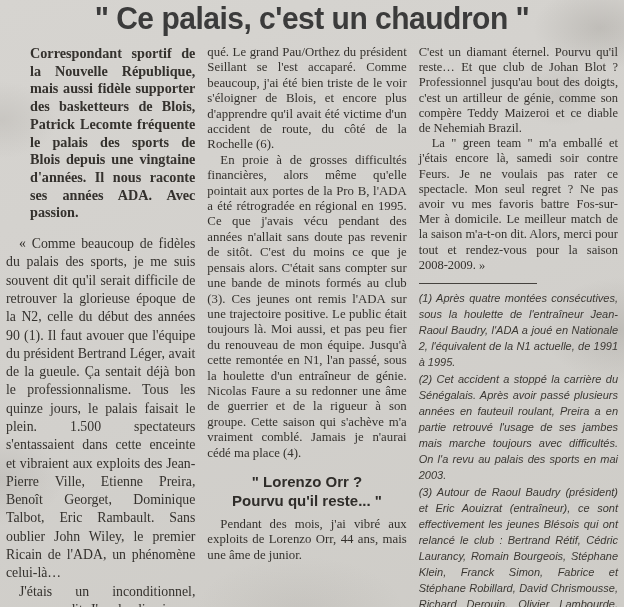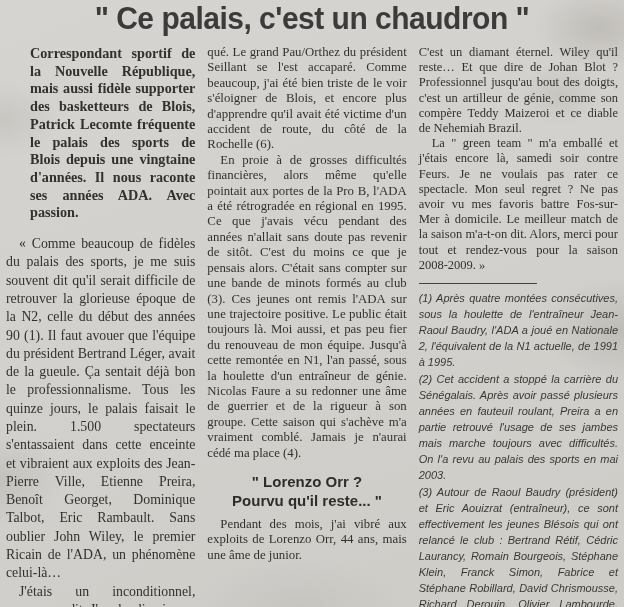--- a/index.html
+++ b/index.html
@@ -87,21 +87,21 @@
       <p>qué. Le grand Pau/Orthez du président Seillant se l'est accaparé. Comme beaucoup, j'ai été bien triste de le voir s'éloigner de Blois, et encore plus d'apprendre qu'il avait été victime d'un accident de route, du côté de la Rochelle (6).</p>
       <p class="indent">En proie à de grosses difficultés financières, alors même qu'elle pointait aux portes de la Pro B, l'ADA a été rétrogradée en régional en 1995. Ce que j'avais vécu pendant des années n'allait sans doute pas revenir de sitôt. C'est du moins ce que je pensais alors. C'était sans compter sur une bande de minots formés au club (3). Ces jeunes ont remis l'ADA sur une trajectoire positive. Le public était toujours là. Moi aussi, et pas peu fier du renouveau de mon équipe. Jusqu'à cette remontée en N1, l'an passé, sous la houlette d'un entraîneur de génie. Nicolas Faure a su redonner une âme de guerrier et de la rigueur à son groupe. Cette saison qui s'achève m'a vraiment comblé. Jamais je n'aurai cédé ma place (4).</p>
       <div class="pullquote">
         <div>" Lorenzo Orr ?</div>
         <div>Pourvu qu'il reste... "</div>
       </div>
       <p class="indent">Pendant des mois, j'ai vibré aux exploits de Lorenzo Orr, 44 ans, mais une âme de junior.</p>
     </div>
 
     <div class="col col3">
-      <p>C'est un diamant éternel. Wiley qu'il reste… Et que dire de Johan Blot ? Professionnel jusqu'au bout des doigts, c'est un artilleur de génie, comme son compère Teddy Maizeroi et ce diable de Nehemiah Brazil.</p>
+      <p>C'est un diamant éternel. Pourvu qu'il reste… Et que club de Johan Blot ? Professionnel jusqu'au bout des doigts, c'est un artilleur de génie, comme son compère Teddy Maizeroi et ce diable de Nehemiah Brazil.</p>
       <p class="indent">La " green team " m'a emballé et j'étais encore là, samedi soir contre Feurs. Je ne voulais pas rater ce spectacle. Mon seul regret ? Ne pas avoir vu mes favoris battre Fos-sur-Mer à domicile. Le meilleur match de la saison m'a-t-on dit. Alors, merci pour tout et rendez-vous pour la saison 2008-2009. »</p>
       <hr class="fnrule">
       <div class="footnotes">
         <p>(1) Après quatre montées consécutives, sous la houlette de l'entraîneur Jean-Raoul Baudry, l'ADA a joué en Nationale 2, l'équivalent de la N1 actuelle, de 1991 à 1995.</p>
         <p>(2) Cet accident a stoppé la carrière du Sénégalais. Après avoir passé plusieurs années en fauteuil roulant, Preira a en partie retrouvé l'usage de ses jambes mais marche toujours avec difficultés. On l'a revu au palais des sports en mai 2003.</p>
         <p>(3) Autour de Raoul Baudry (président) et Eric Aouizrat (entraîneur), ce sont effectivement les jeunes Blésois qui ont relancé le club : Bertrand Rétif, Cédric Laurancy, Romain Bourgeois, Stéphane Klein, Franck Simon, Fabrice et Stéphane Robillard, David Chrismousse, Richard Derouin, Olivier Lambourde, Olivier Bichon, avec bientôt le renfort de Frédéric Bengue.</p>
       </div>
     </div>
 
   </div>

